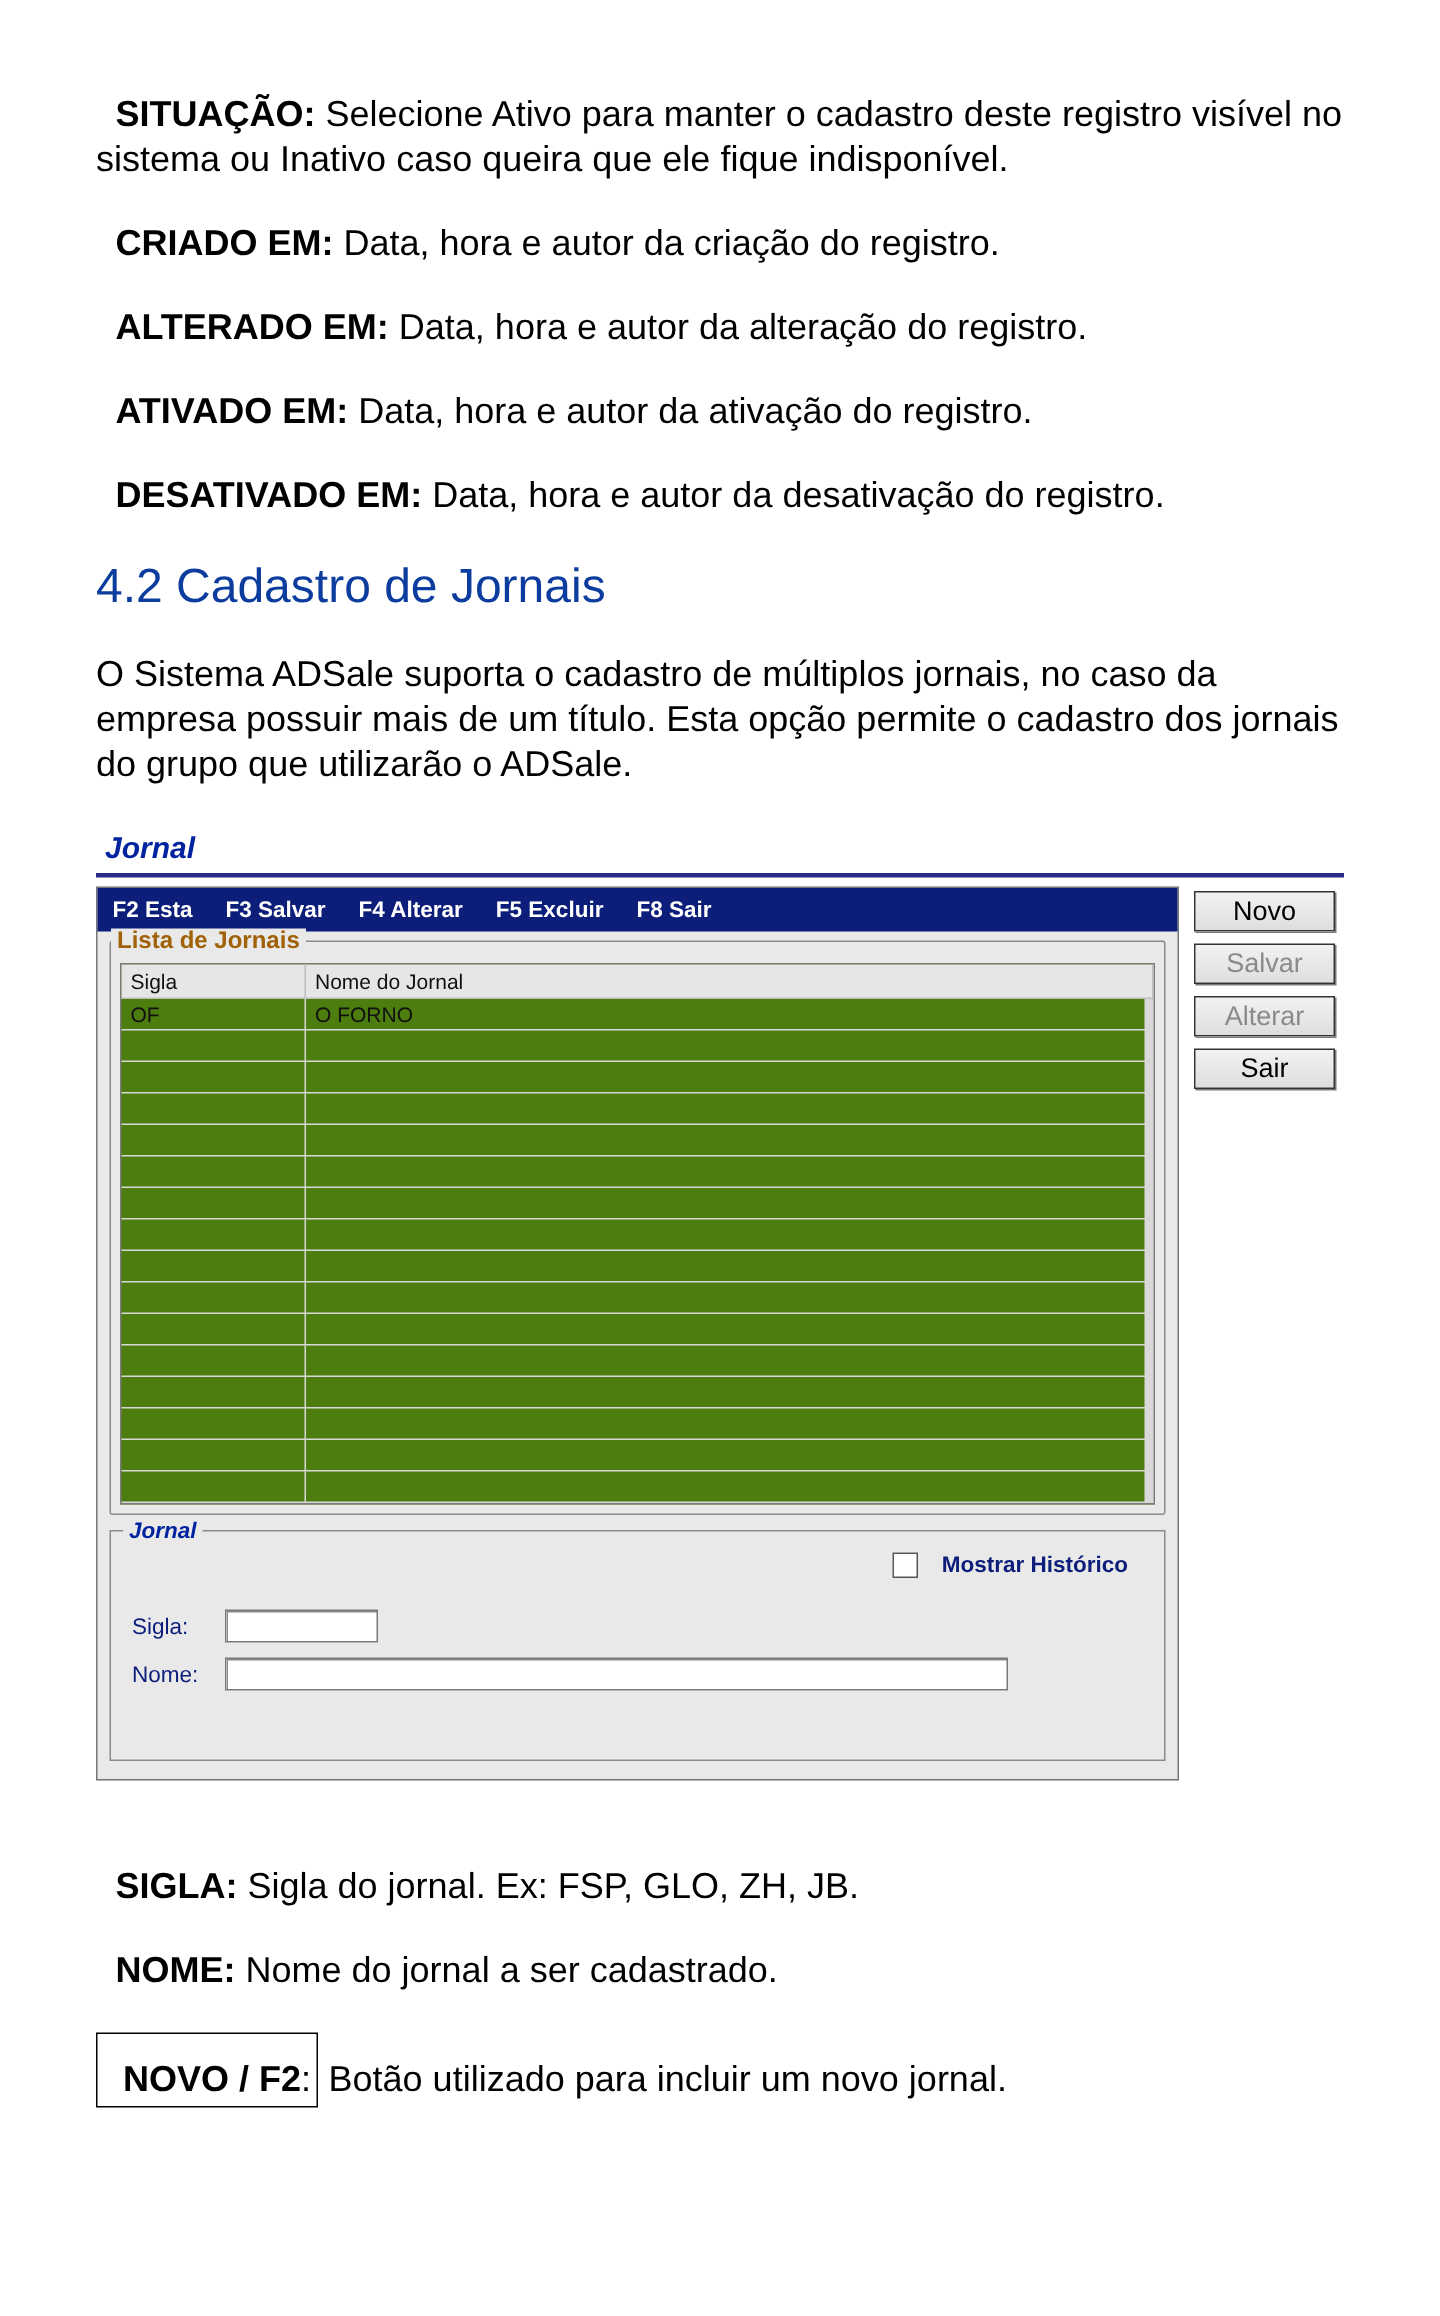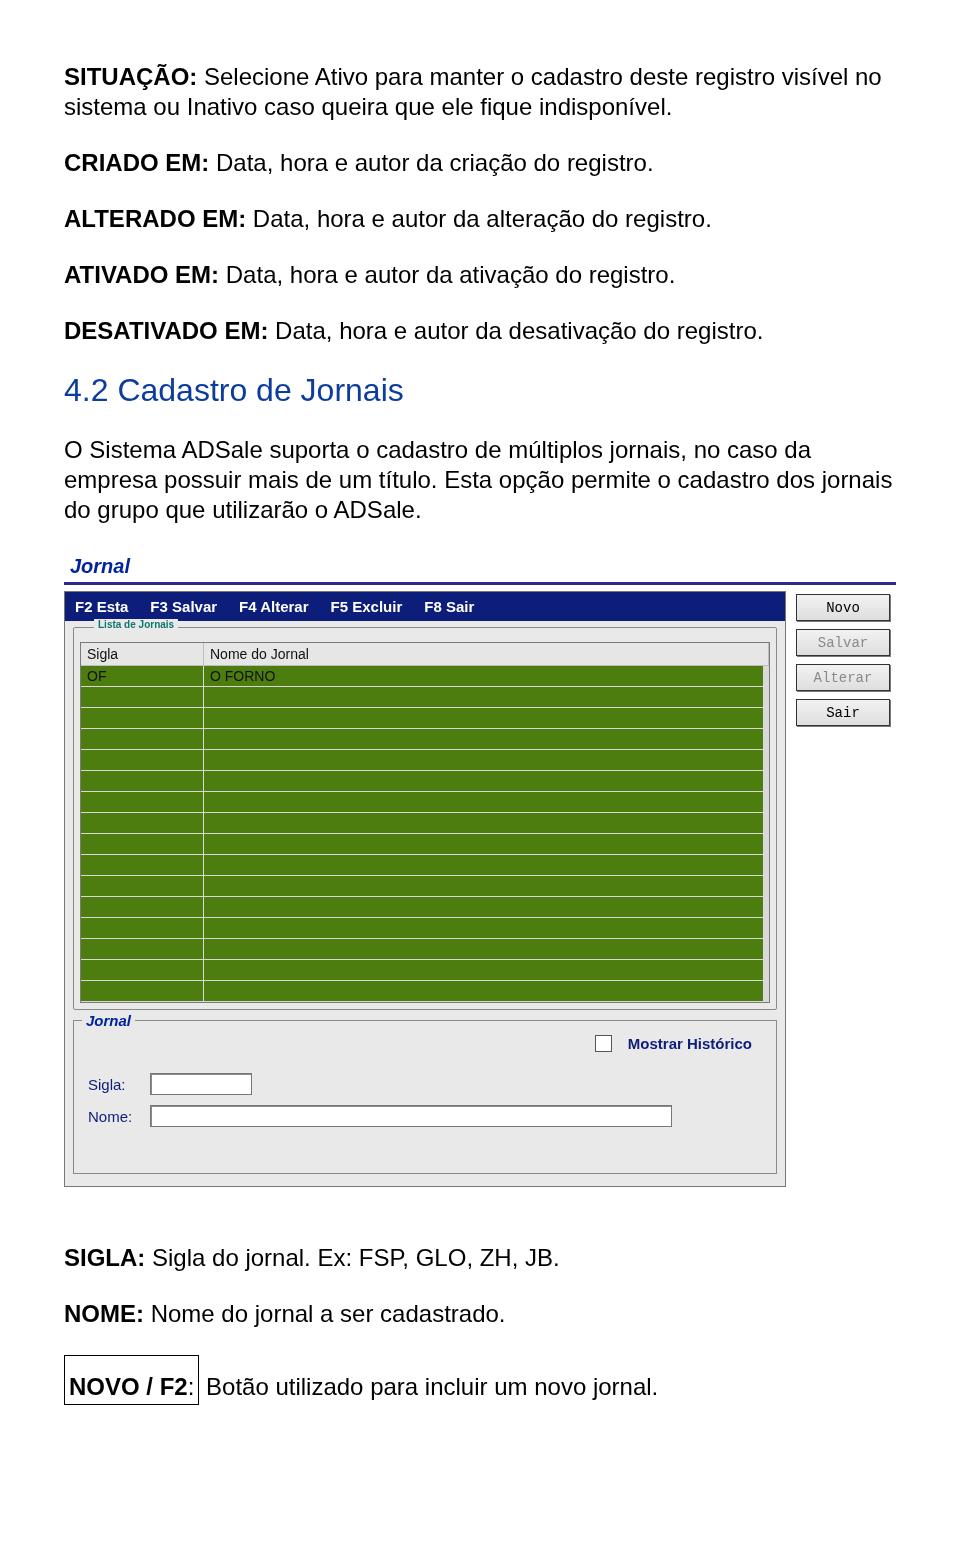--- a/index.html
+++ b/index.html
@@ -1,32 +1,32 @@
 <!DOCTYPE html>
 <html><head>
 <meta charset="utf-8">
 <style>
   html,body{margin:0;padding:0;background:#fff;}
   body{font-family:Arial,Helvetica,sans-serif;color:#000;width:960px;}
   .page{padding:62px 64px 40px 64px;}
   .para{font-size:24px;line-height:1.25;margin:0 0 26px 0;}
-  .para .bold{font-weight:700;}
+  .para .bold{font-weight:700;margin-left:13px;}
   .heading{font-size:32px;color:#0b3c9e;font-weight:400;margin:10px 0 26px 0;}
 
   
   .shot{margin:14px 0 8px 0;}
   .win-title{color:#0023a0;font-weight:700;font-style:italic;font-size:20px;padding:4px 2px 2px 6px;font-family:Verdana,Arial,sans-serif;}
   .win-sep{height:3px;background:#2a2a88;margin:2px 0 6px 0;}
   .app{display:flex;gap:10px;align-items:flex-start;}
   .panel{width:720px;border:1px solid #777;background:#e9e9e9;}
   .menubar{background:#0d1d7a;color:#fff;padding:6px 10px;display:flex;gap:22px;font-weight:700;font-size:15px;font-family:Verdana,Arial,sans-serif;}
   .menubar span{white-space:nowrap;}
 
   .group{margin:6px 8px 8px 8px;border:1px solid #8a8a8a;border-radius:2px;background:#e9e9e9;position:relative;padding:14px 6px 6px 6px;}
-  .group .legend{position:absolute;top:-9px;left:20px;background:#e9e9e9;padding:0 4px;font-weight:700;font-size:10px;color:#0f766e;font-family:Verdana,Arial,sans-serif;}
+  .group .legend{position:absolute;top:-9px;left:0;background:#e9e9e9;padding:0 4px;font-weight:700;font-size:16px;color:#a16207;font-family:Verdana,Arial,sans-serif;}
 
   .grid{background:#4d7c0f;border:1px solid #7a7a7a;box-shadow:inset -6px 0 0 #d9d9d9;}
   .grow{display:flex;font-size:14px;font-family:"MS Sans Serif",Tahoma,Arial,sans-serif;color:#111;}
   .ghead .gcell{background:#e6e6e6;border-right:1px solid #bdbdbd;border-bottom:1px solid #bdbdbd;padding:3px 6px;font-weight:400;}
   .gdata .gcell{border-right:1px solid #d8d8d8;border-bottom:1px solid #d8d8d8;padding:1px 6px;height:18px;line-height:18px;}
   .gcell.c1{width:110px;flex:0 0 110px;}
   .gcell.c2{flex:1;}
 
   .formgroup{margin:10px 8px 12px 8px;border:1px solid #8a8a8a;background:#e9e9e9;position:relative;padding:18px 14px 16px 14px;min-height:118px;}
   .formgroup .legend{position:absolute;top:-9px;left:8px;background:#e9e9e9;padding:0 4px;font-weight:700;font-style:italic;font-size:15px;color:#0023a0;font-family:Verdana,Arial,sans-serif;}
@@ -34,21 +34,21 @@
   .chk{width:15px;height:15px;border:1px solid #555;background:#fff;display:inline-block;}
   .chk-label{font-weight:700;color:#0d1d7a;font-size:15px;font-family:Verdana,Arial,sans-serif;}
   .field{display:flex;align-items:center;gap:10px;margin-top:10px;}
   .flabel{width:52px;font-size:15px;color:#0d1d7a;font-family:Verdana,Arial,sans-serif;}
   .tinput{height:20px;background:#fff;border:1px solid #777;box-shadow:inset 1px 1px 0 #8a8a8a;}
   .tinput.small{width:100px;}
   .tinput.large{width:520px;}
   .field.first{margin-top:34px;}
 
   .side{display:flex;flex-direction:column;gap:8px;padding-top:3px;}
-  .btn{width:92px;height:25px;border:1px solid #333;background:linear-gradient(#f2f2f2,#dedede);font-size:14px;font-family:Liberation Mono, monospace;color:#000;display:flex;align-items:center;justify-content:center;box-shadow:1px 1px 0 #7a7a7a;}
+  .btn{width:92px;height:25px;border:1px solid #333;background:linear-gradient(#f2f2f2,#dedede);font-size:18px;font-family:Liberation Sans, sans-serif;color:#000;display:flex;align-items:center;justify-content:center;box-shadow:1px 1px 0 #7a7a7a;}
   .btn.disabled{color:#8a8a8a;}
 
   .after{margin-top:56px;}
   .box{display:inline-block;border:1px solid #000;padding:16px 4px 2px 4px;font-size:24px;}
   .box .bold{font-weight:700;}
 </style>
 </head>
 <body>
 
 <div class="page">

